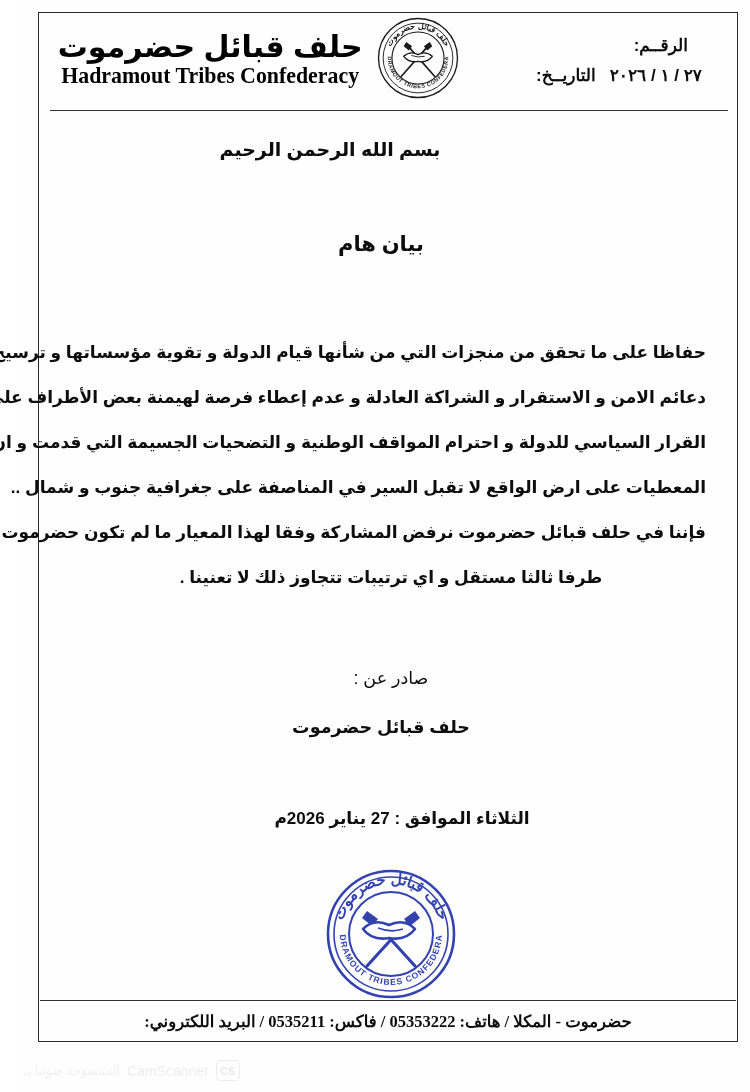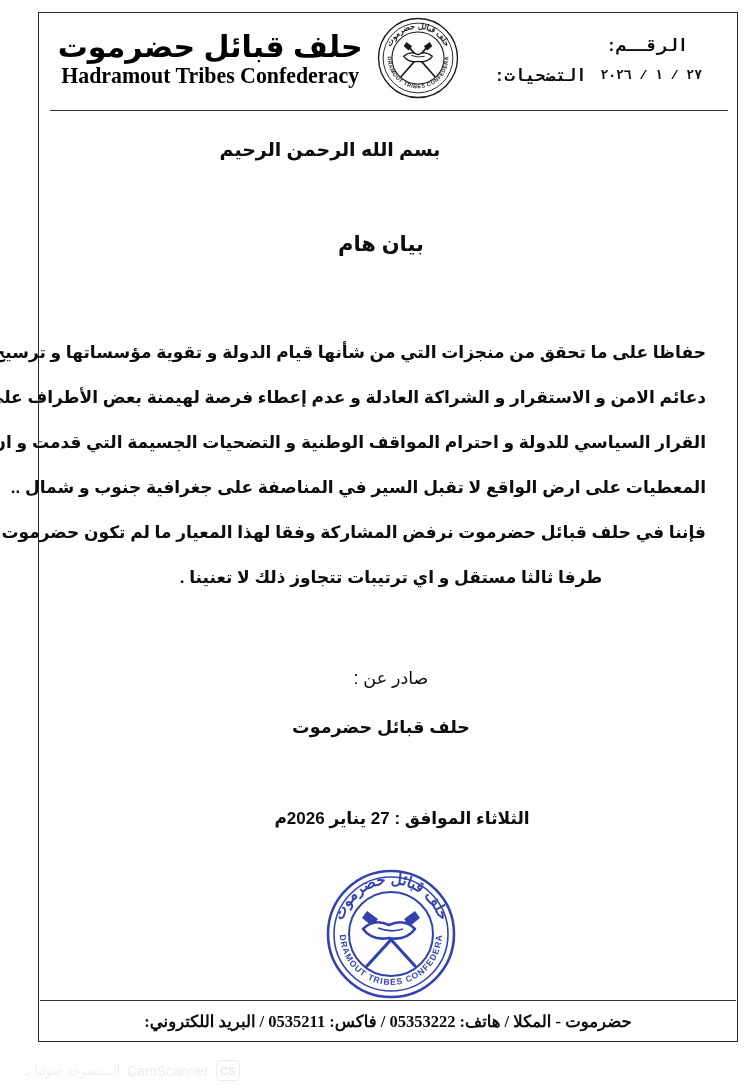--- a/index.html
+++ b/index.html
@@ -91,31 +91,31 @@
     display: flex;
     flex-direction: column;
     align-items: flex-start;
     justify-content: center;
     padding-right: 34px;
     gap: 9px;
   }
   .meta-row {
     display: flex;
     flex-direction: row-reverse;
-    align-items: center;
+    align-items: flex-start;
     gap: 14px;
-    font-family: Liberation Mono, monospace;
+    font-family: Liberation Sans, sans-serif;
     font-weight: bold;
     font-size: 17px;
     white-space: nowrap;
   }
   .meta-label { letter-spacing: 0.5px; }
   .meta-value {
     letter-spacing: 1.5px;
-    font-size: 13px;
+    font-size: 17px;
   }
 
   .header-rule {
     position: absolute;
     left: 34px;
     top: 110px;
     width: 678px;
     height: 0;
     border-top: 1.5px solid #333;
   }
@@ -320,21 +320,21 @@
         </svg>
       </div>
     </div>
 
     <div class="meta-block">
       <div class="meta-row">
         <span class="meta-label">الرقــم:</span>
         <span class="meta-value"></span>
       </div>
       <div class="meta-row">
-        <span class="meta-label">التضحيات:</span>
+        <span class="meta-label">التاريــخ:</span>
         <span class="meta-value">٢٧ / ١ / ٢٠٢٦</span>
       </div>
     </div>
   </div>
 
   <div class="header-rule"></div>
 
   <div class="basmala">بسم الله الرحمن الرحيم</div>
 
   <div class="headline">بيان هام</div>

